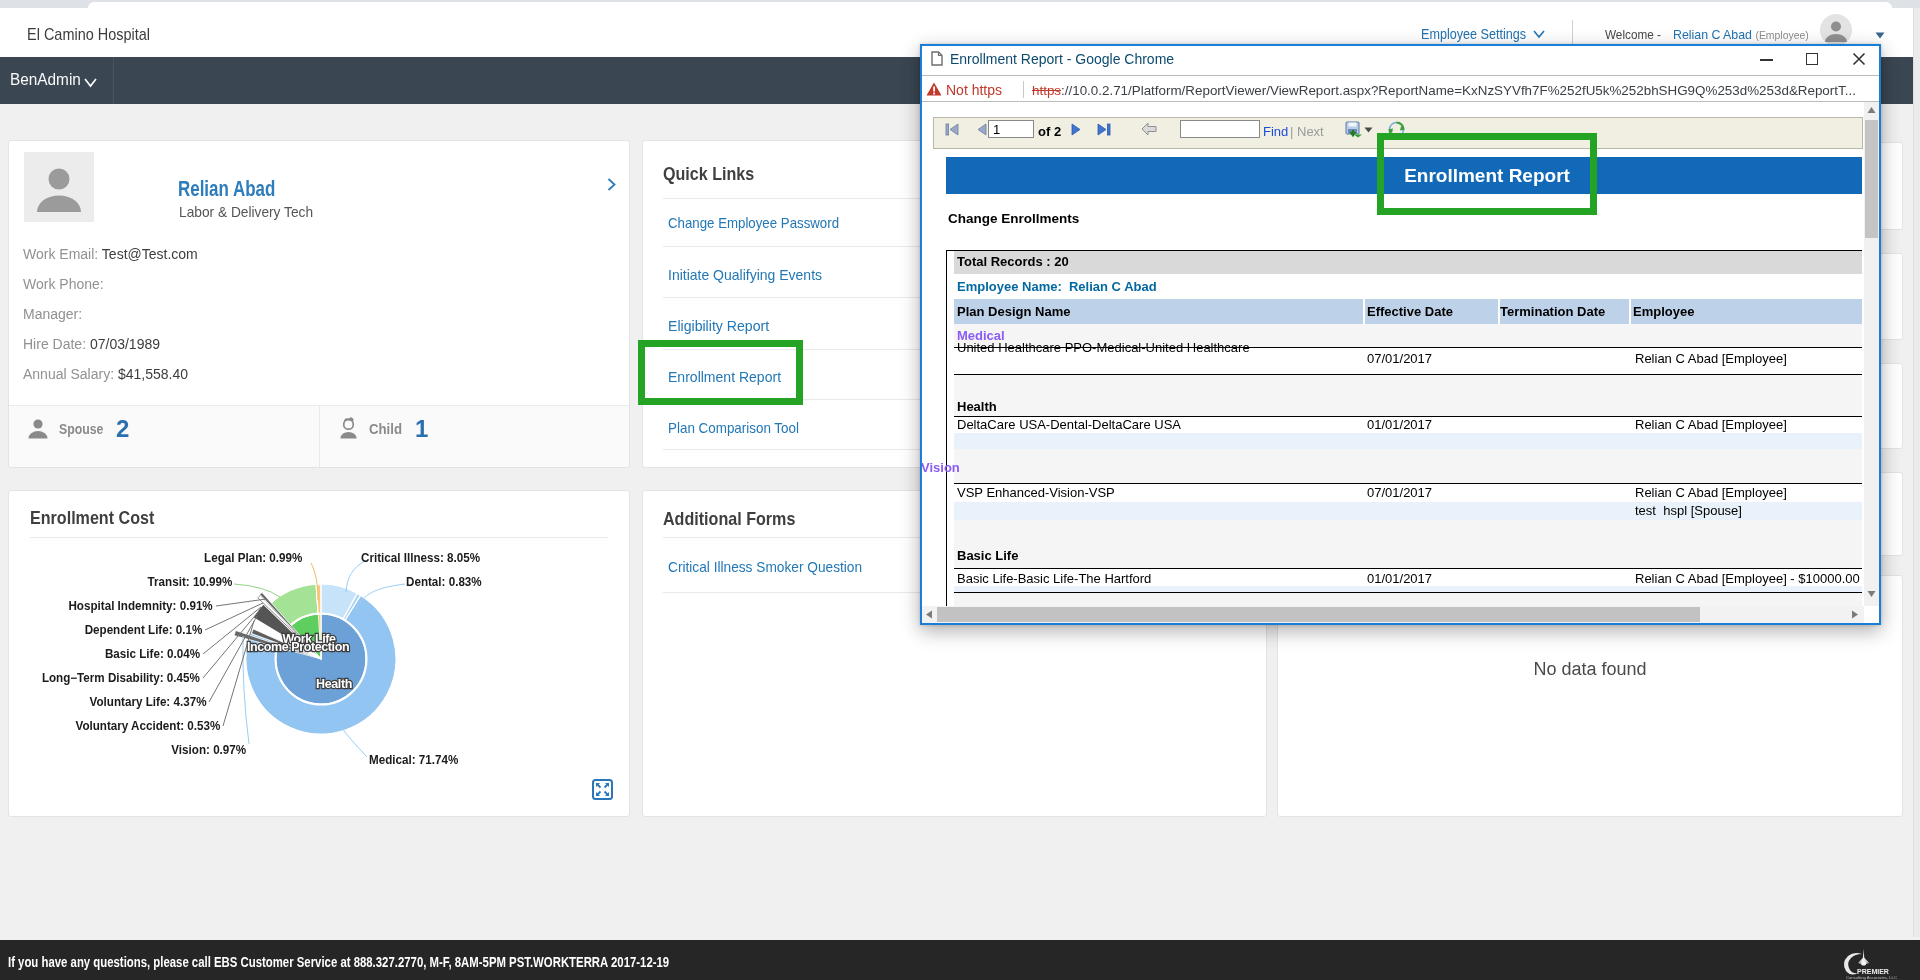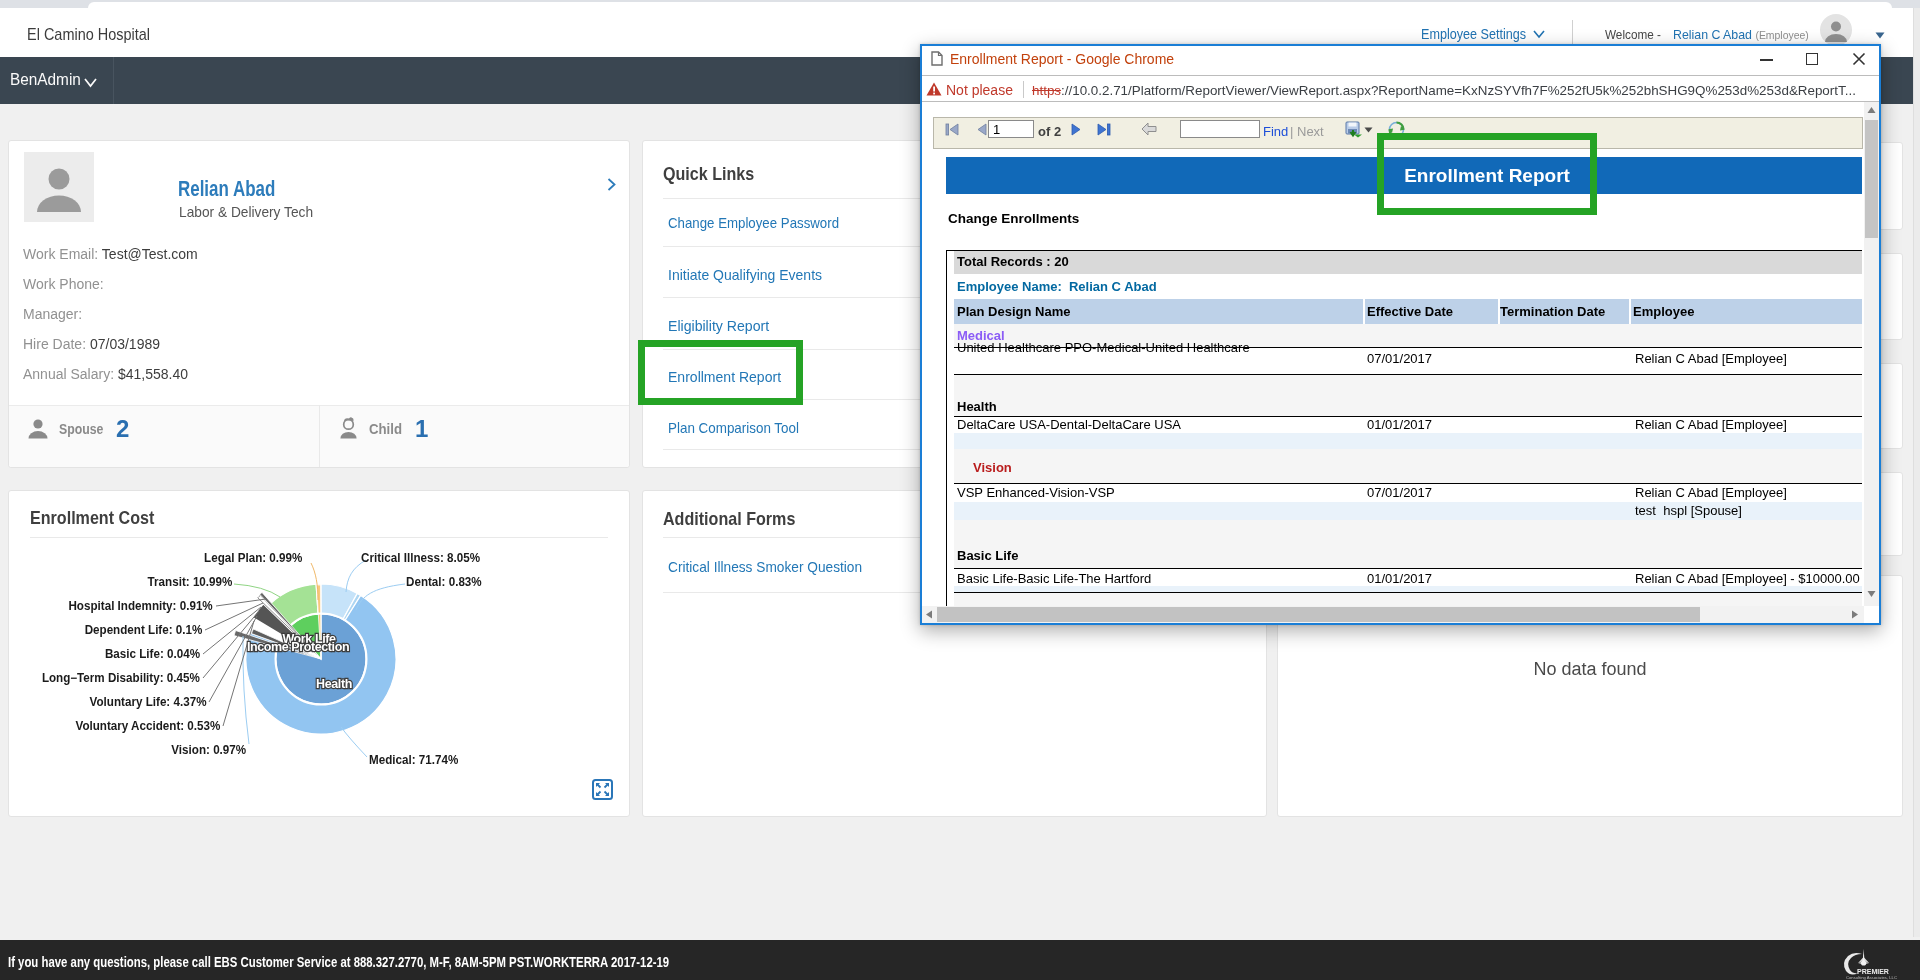--- a/index.html
+++ b/index.html
@@ -169,33 +169,33 @@
     </g>
  <text x="17" y="29.5" font-size="7" font-weight="bold" fill="#ececec" font-family="Liberation Sans" transform="scale(1,1)" letter-spacing="0">PREMIER</text>
  <text x="6" y="35" font-size="4.2" fill="#bdbdbd" font-family="Liberation Sans">Consulting Associates, LLC</text>
 </svg>
 <div class="a" style="left:638px;top:340px;width:165px;height:65px;border:7px solid #25a325;z-index:40"></div>
 <div class="a" style="left:920px;top:44px;width:961px;height:581px;background:#fff;border:2px solid #1a7ed6;box-shadow:0 6px 18px rgba(0,0,0,.32),0 0 3px rgba(0,0,0,.18);z-index:50"></div>
 <svg class="a" style="z-index:51;left:931px;top:51px" width="12" height="15" viewBox="0 0 12 15">
     <path d="M1 1 L7.5 1 L11 4.5 L11 14 L1 14 Z" fill="none" stroke="#6e6e6e" stroke-width="1.4"></path>
     <path d="M7.5 1 L7.5 4.5 L11 4.5" fill="none" stroke="#6e6e6e" stroke-width="1.2"></path>
   </svg>
-<div class="a" style="z-index:51;left:950px;top:51px;font-size:14px;color:#c2410c">Enrollment Report - Google Chrome</div>
+<div class="a" style="z-index:51;left:950px;top:51px;font-size:14px;color:#0c4a6e">Enrollment Report - Google Chrome</div>
 <div class="a" style="z-index:51;left:1760px;top:59px;width:13px;height:2px;background:#333"></div>
 <div class="a" style="z-index:51;left:1806px;top:53px;width:12px;height:12px;border:1.6px solid #333"></div>
 <svg class="a" style="z-index:51;left:1852px;top:52px" width="14" height="14" viewBox="0 0 14 14">
     <path d="M1.5 1.5 L12.5 12.5 M12.5 1.5 L1.5 12.5" stroke="#333" stroke-width="1.6"></path>
   </svg>
 <div class="a" style="z-index:51;left:922px;top:75px;width:957px;height:1px;background:#bcbcbc"></div>
 <svg class="a" style="z-index:51;left:926px;top:82px" width="16" height="14" viewBox="0 0 16 14">
     <path d="M8 0.5 L15.5 13.5 L0.5 13.5 Z" fill="#c0392b"></path>
     <rect x="7.2" y="4.5" width="1.8" height="5" fill="#fff"></rect>
     <rect x="7.2" y="10.6" width="1.8" height="1.8" fill="#fff"></rect>
   </svg>
-<div class="a" style="z-index:51;left:946px;top:82px;font-size:14px;color:#c0392b">Not please</div>
+<div class="a" style="z-index:51;left:946px;top:82px;font-size:14px;color:#c0392b">Not https</div>
 <div class="a" style="z-index:51;left:1023px;top:81px;width:1px;height:17px;background:#c9c9c9"></div>
 <div class="a" style="z-index:51;left:1032px;top:83px;font-size:13.4px;color:#3b3f44;width:830px;overflow:hidden;white-space:nowrap"><span style="color:#c0392b;text-decoration:line-through">https</span>://<span>10.0.2.71/Platform/ReportViewer/ViewReport.aspx?ReportName=KxNzSYVfh7F%252fU5k%252bhSHG9Q%253d%253d&amp;ReportT...</span></div>
 <div class="a" style="z-index:51;left:922px;top:101px;width:957px;height:1px;background:#bcbcbc"></div>
 <div class="a" style="z-index:51;left:1864px;top:102px;width:15px;height:504px;background:#f1f1f1"></div>
 <svg class="a" style="z-index:51;left:1867px;top:106px" width="9" height="8" viewBox="0 0 9 8">
     <path d="M4.5 1 L8.5 7 L0.5 7 Z" fill="#7b7b7b"></path>
   </svg>
 <div class="a" style="z-index:51;left:1865px;top:120px;width:13px;height:118px;background:#c4c4c4"></div>
 <svg class="a" style="z-index:51;left:1867px;top:590px" width="9" height="8" viewBox="0 0 9 8">
     <path d="M0.5 1 L8.5 1 L4.5 7 Z" fill="#7b7b7b"></path>
@@ -213,21 +213,21 @@
     <g fill="#9aa8c8" stroke="#6f7f9f" stroke-width="0.8">
       <rect x="1" y="1" width="2.6" height="11"></rect>
       <path d="M13 1 L5 6.5 L13 12 Z"></path>
     </g>
   </svg>
 <svg class="a" style="z-index:51;left:976px;top:123px" width="11" height="13" viewBox="0 0 11 13">
     <path d="M10 1 L2 6.5 L10 12 Z" fill="#9aa8c8" stroke="#6f7f9f" stroke-width="0.8"></path>
   </svg>
 <div class="a" style="z-index:51;left:988px;top:120px;width:46px;height:18px;background:#fff;border:1px solid #8a8a8a"></div>
 <div class="a" style="z-index:51;left:993px;top:122px;font-size:13px;color:#000">1</div>
-<div class="a" style="z-index:51;left:1038px;top:124px;font-size:13px;color:#404040;font-weight:bold">of 2</div>
+<div class="a" style="z-index:51;left:1038px;top:124px;font-size:13px;color:#000000;font-weight:bold">of 2</div>
 <svg class="a" style="z-index:51;left:1071px;top:123px" width="11" height="13" viewBox="0 0 11 13">
     <path d="M1 1 L9 6.5 L1 12 Z" fill="#3f74d1" stroke="#2d5cb0" stroke-width="0.8"></path>
   </svg>
 <svg class="a" style="z-index:51;left:1097px;top:123px" width="14" height="13" viewBox="0 0 14 13">
     <g fill="#3f74d1" stroke="#2d5cb0" stroke-width="0.8">
       <path d="M1 1 L9 6.5 L1 12 Z"></path>
       <rect x="10.4" y="1" width="2.6" height="11"></rect>
     </g>
   </svg>
 <svg class="a" style="z-index:51;left:1141px;top:122px" width="16" height="14" viewBox="0 0 16 14">
@@ -281,21 +281,21 @@
 <div class="a" style="z-index:51;left:957px;top:340px;font-size:13px;font-weight:normal;color:#000;white-space:nowrap">United Healthcare PPO-Medical-United Healthcare</div>
 <div class="a" style="z-index:51;left:1367px;top:351px;font-size:13px;font-weight:normal;color:#000;white-space:nowrap">07/01/2017</div>
 <div class="a" style="z-index:51;left:1635px;top:351px;font-size:13px;font-weight:normal;color:#000;white-space:nowrap">Relian C Abad [Employee]</div>
 <div class="a" style="z-index:51;left:957px;top:399px;font-size:13px;font-weight:bold;color:#000;white-space:nowrap">Health</div>
 <div class="a" style="z-index:51;left:954px;top:416px;width:908px;height:1px;background:#000"></div>
 <div class="a" style="z-index:51;left:954px;top:417px;width:908px;height:16px;background:#fff"></div>
 <div class="a" style="z-index:51;left:954px;top:433px;width:908px;height:16px;background:#e9f2fa"></div>
 <div class="a" style="z-index:51;left:957px;top:417px;font-size:13px;font-weight:normal;color:#000;white-space:nowrap">DeltaCare USA-Dental-DeltaCare USA</div>
 <div class="a" style="z-index:51;left:1367px;top:417px;font-size:13px;font-weight:normal;color:#000;white-space:nowrap">01/01/2017</div>
 <div class="a" style="z-index:51;left:1635px;top:417px;font-size:13px;font-weight:normal;color:#000;white-space:nowrap">Relian C Abad [Employee]</div>
-<div class="a" style="z-index:51;left:973px;top:460px;font-size:13px;font-weight:bold;color:#b91c1c;white-space:nowrap">Vision</div>
+<div class="a" style="z-index:51;left:921px;top:460px;font-size:13px;font-weight:bold;color:#8b5cf6;white-space:nowrap">Vision</div>
 <div class="a" style="z-index:51;left:954px;top:483px;width:908px;height:1px;background:#000"></div>
 <div class="a" style="z-index:51;left:954px;top:484px;width:908px;height:18px;background:#fff"></div>
 <div class="a" style="z-index:51;left:954px;top:502px;width:908px;height:18px;background:#e9f2fa"></div>
 <div class="a" style="z-index:51;left:957px;top:485px;font-size:13px;font-weight:normal;color:#000;white-space:nowrap">VSP Enhanced-Vision-VSP</div>
 <div class="a" style="z-index:51;left:1367px;top:485px;font-size:13px;font-weight:normal;color:#000;white-space:nowrap">07/01/2017</div>
 <div class="a" style="z-index:51;left:1635px;top:485px;font-size:13px;font-weight:normal;color:#000;white-space:nowrap">Relian C Abad [Employee]</div>
 <div class="a" style="z-index:51;left:1635px;top:503px;font-size:13px;font-weight:normal;color:#000;white-space:nowrap">test&nbsp; hspl [Spouse]</div>
 <div class="a" style="z-index:51;left:957px;top:548px;font-size:13px;font-weight:bold;color:#000;white-space:nowrap">Basic Life</div>
 <div class="a" style="z-index:51;left:954px;top:568px;width:908px;height:1px;background:#000"></div>
 <div class="a" style="z-index:51;left:954px;top:569px;width:908px;height:17px;background:#fff"></div>

